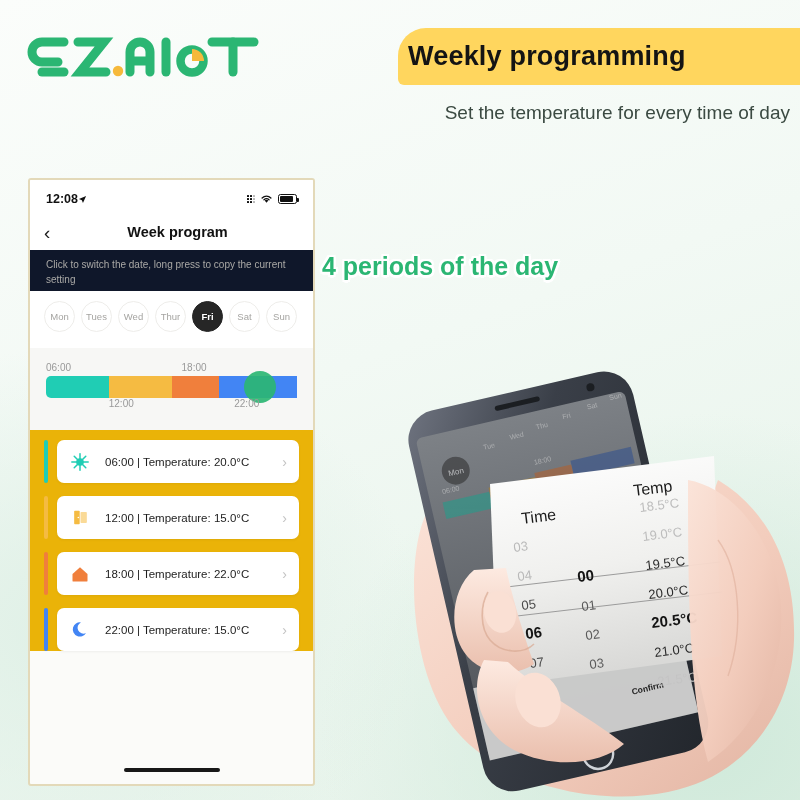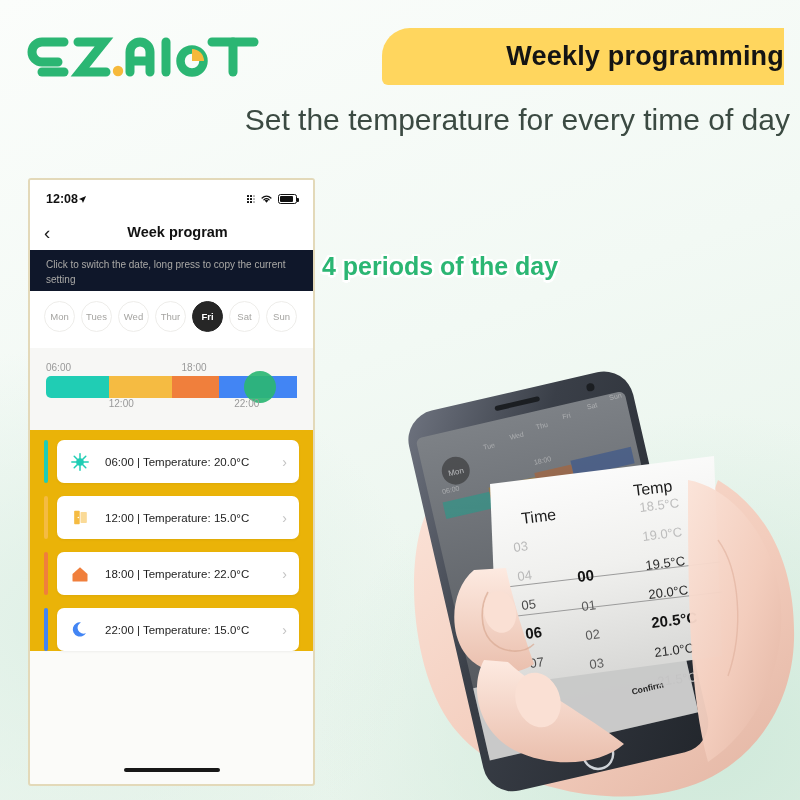--- a/index.html
+++ b/index.html
@@ -19,37 +19,37 @@
   }
 
   
   #logo {
     position: absolute; left: 26px; top: 28px;
     height: 58px; width: 240px;
   }
 
   
   #banner {
-    position: absolute; left: 382px; top: 28px;
+    position: absolute; left: 398px; top: 28px;
     width: 402px; height: 57px;
     background: #ffd65e;
     border-top-left-radius: 28px;
     border-bottom-left-radius: 6px;
-    display: flex; align-items: center; justify-content: flex-end;
+    display: flex; align-items: center; justify-content: flex-start;
   }
   #banner .banner-text {
     font-size: 27px; font-weight: bold; color: #141414;
     letter-spacing: .2px; padding-left: 10px;
   }
 
   
   #subtitle {
     position: absolute; left: 175px; top: 100px; width: 615px;
     text-align: right;
-    font-size: 30px; color: #3b4a42; line-height: 1.32;
+    font-size: 19px; color: #3b4a42; line-height: 1.32;
   }
   #subtitle .l1 { display:block; }
   #subtitle .l2 { display:block; }
 
   
   #phonecard {
     position: absolute; left: 28px; top: 178px;
     width: 283px; height: 604px;
     background: #fbfbf9;
     border: 2px solid #e3d9b9;

